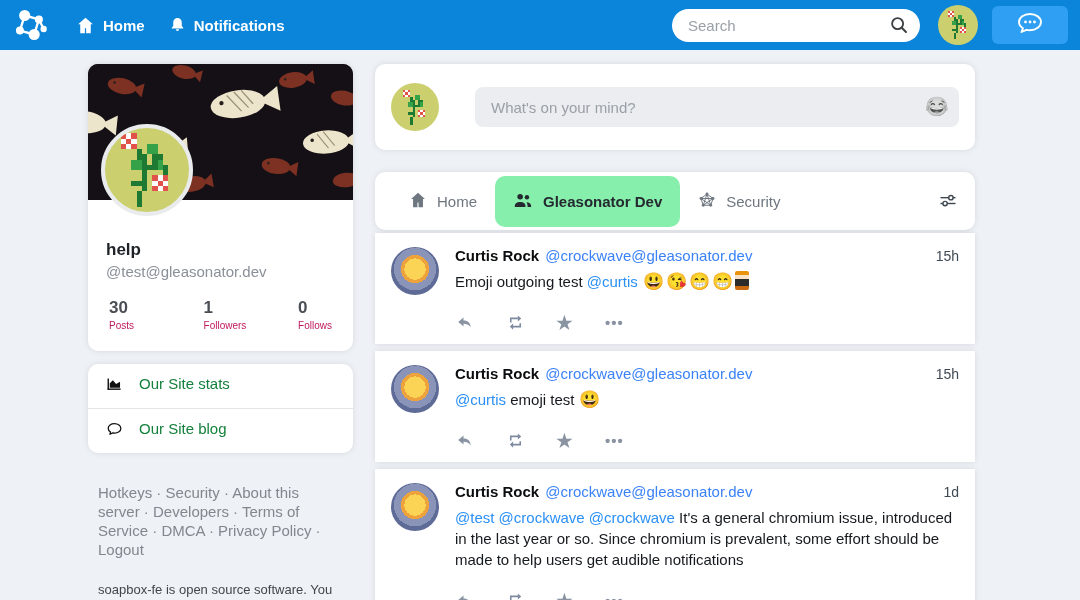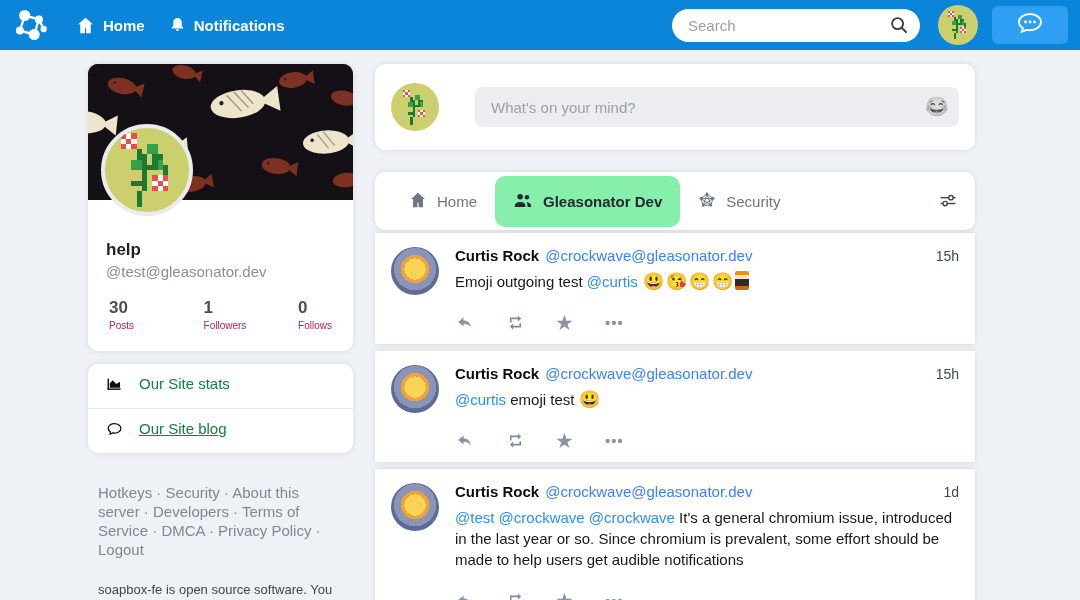--- a/index.html
+++ b/index.html
@@ -40,21 +40,21 @@
   .acct { font-size:15px; color:#8a8f98; margin-top:3px; }
   .stats { display:flex; padding:18px 21px 20px; }
   .stat { width:98px; }
   .stat:last-child { width:auto; }
   .stat-value { font-size:17px; font-weight:bold; color:#4a4f55; }
   .stat-label { font-size:10px; color:#be185d; margin-top:2px; }
 
   .menu-card { margin-top:13px; border-radius:10px; overflow:hidden; }
   .menu-item { display:flex; gap:15px; padding:11px 17px; font-size:15px;
                color:#15803d; cursor:pointer; }
-  .menu-item + .menu-item { border-top:1px solid #e4e7ea;text-decoration:underline; }
+  .menu-item + .menu-item { border-top:1px solid #e4e7ea; }
 
   .footer-links { margin-top:30px; width:252px; font-size:15px; color:#82878f; line-height:19px; padding-left:10px; }
   .flink { cursor:pointer; }
   .small-print { margin-top:20px; width:256px; font-size:13px; color:#42464c; line-height:21px; padding-left:10px; }
 
   
   .main { width:600px; flex:none; }
   .compose-card { border-radius:10px; padding:19px 16px; display:flex; align-items:center; gap:16px; }
   .compose-avatar { width:48px; height:48px; border-radius:50%; background:#cbcf6e; overflow:hidden; flex:none; }
   .compose-field { position:relative; flex:1;padding-left:20px; }

